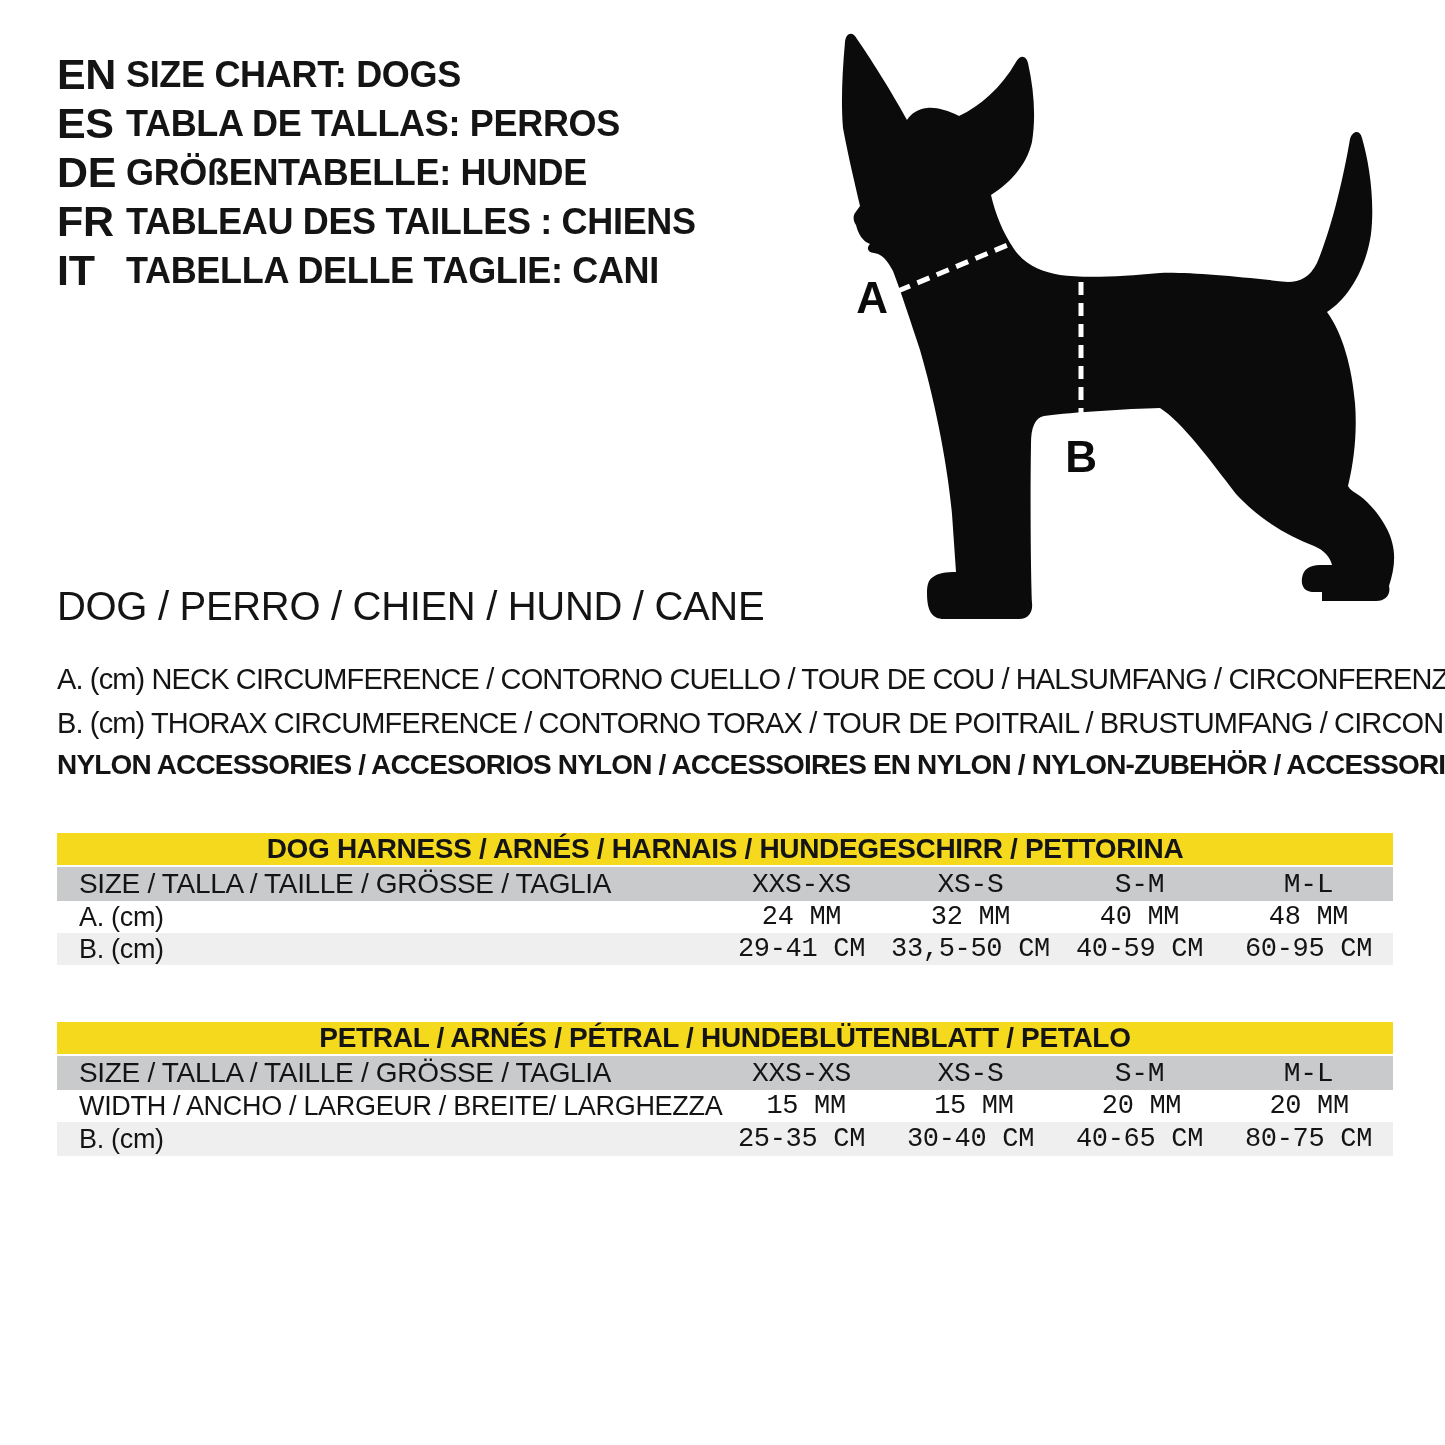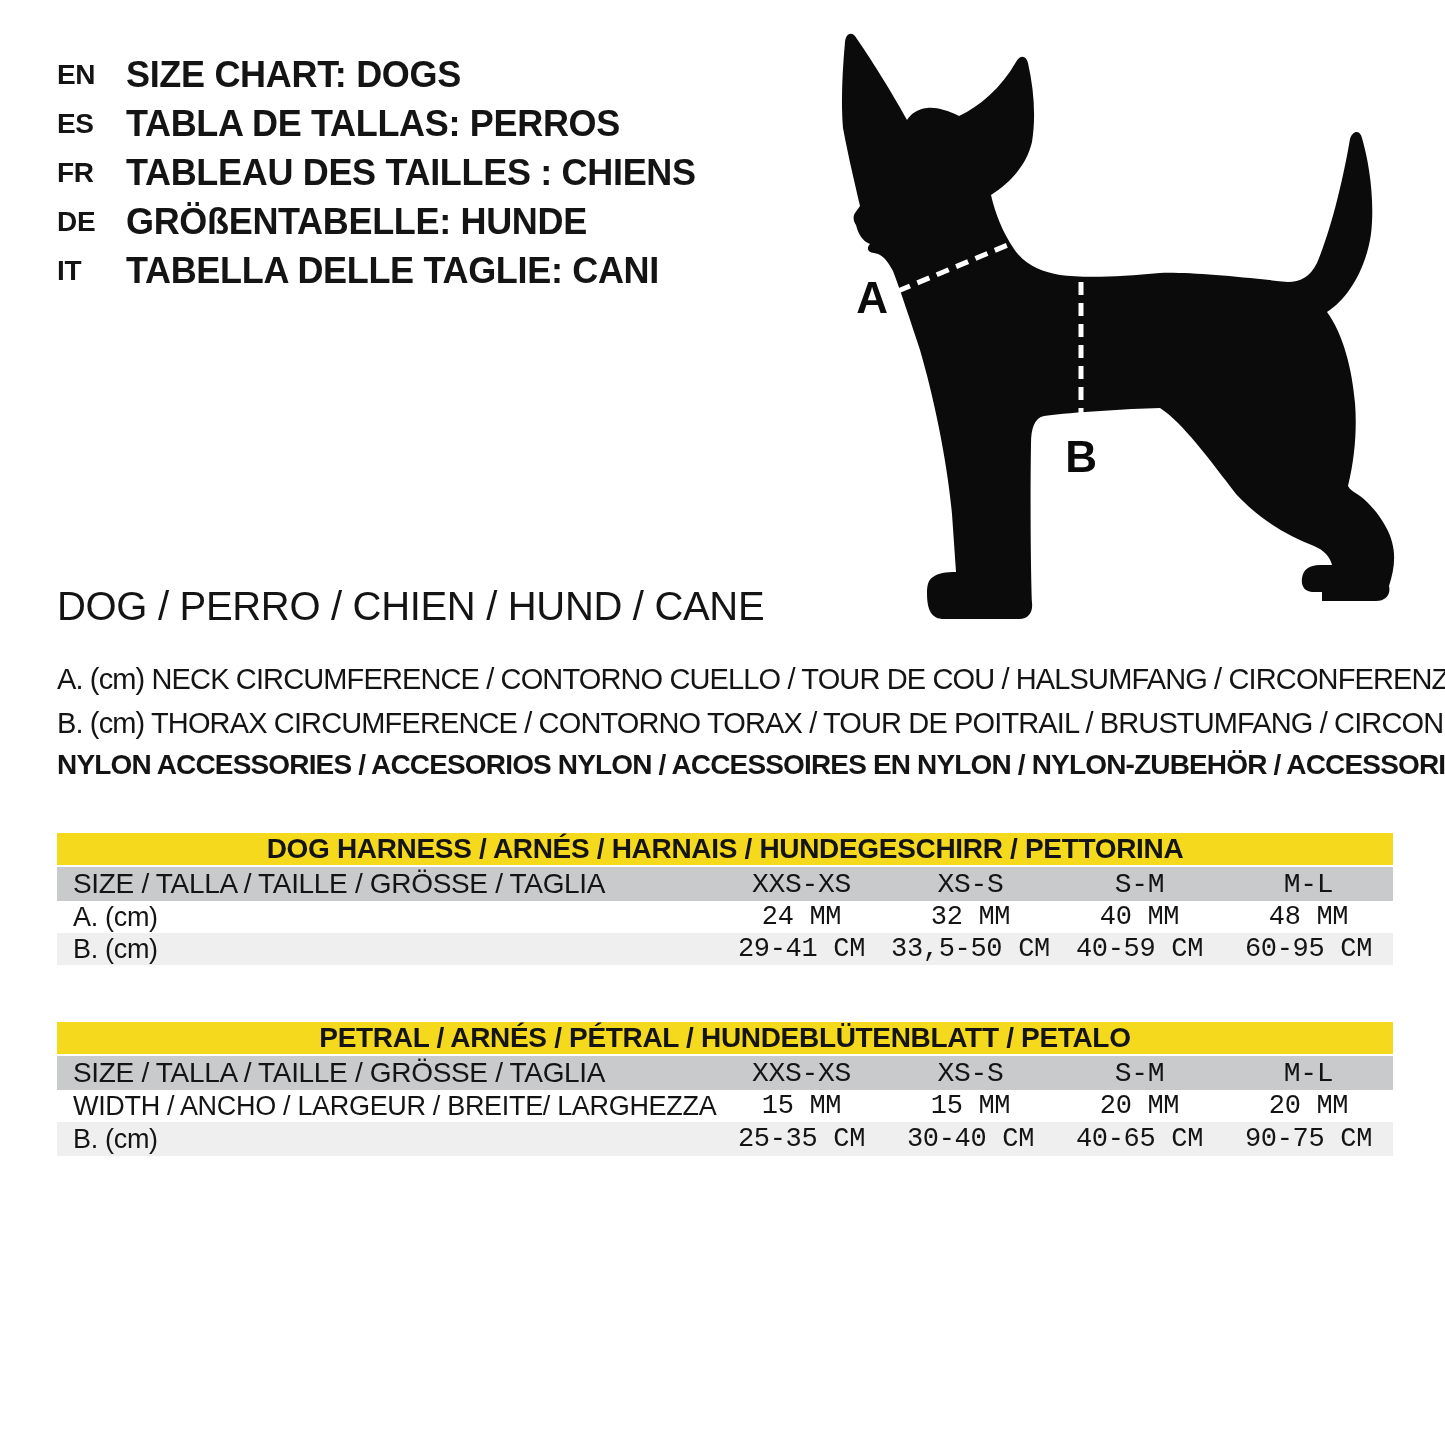--- a/index.html
+++ b/index.html
@@ -8,21 +8,21 @@
     width:1445px; height:1445px; position:relative; overflow:hidden;
     font-family:"Liberation Sans","DejaVu Sans",sans-serif;
     color:#141414; letter-spacing:-0.02em;
     font-stretch:condensed;
   }
   .sheet { position:absolute; inset:0; background:#ffffff; }
 
   
   .lang-block { position:absolute; left:57px; top:50px; }
   .lang-row { display:flex; height:49px; align-items:center; }
-  .lang-code { width:69px; font-size:28px; font-weight:bold; }
+  .lang-code { width:69px; font-size:43px; font-weight:bold; }
   .lang-title { font-size:36px; font-weight:bold; white-space:nowrap; }
 
   
   .dog-figure { position:absolute; left:820px; top:20px; width:620px; height:620px; }
   .dog-figure svg { display:block; width:100%; height:100%; }
   .marker-label { font-family:"Liberation Sans","DejaVu Sans",sans-serif; font-weight:bold; font-size:44px; fill:#0b0b0b; }
 
   
   .animal-label { position:absolute; left:57px; top:584px; font-size:40px; white-space:nowrap; }
   .note { position:absolute; left:57px; font-size:29px; white-space:nowrap; letter-spacing:-0.03em; }
@@ -40,46 +40,46 @@
     font-size:28px; font-weight:bold; white-space:nowrap;
   }
   .t-sub {
     height:34px; margin-bottom:2px; background:#C8CACC;
     display:flex; align-items:center;
   }
   .t-row { height:28px; margin-bottom:2px; background:#ffffff; display:flex; align-items:center; }
   .t-row.alt { background:#EFEFEF; }
   .t1 .t-row.alt { height:32px; }
   .t2 .t-row.alt { height:34px; }
-  .t-label { flex:0 0 660px; padding-left:16px; font-size:27px; white-space:nowrap; }
+  .t-label { flex:0 0 660px; padding-left:22px; font-size:27px; white-space:nowrap; }
   .t-sub .t-label { font-size:28px; }
   .t-cell { flex:1 1 0; text-align:center; font-size:27px; white-space:nowrap;font-family:Liberation Mono, monospace; }
   .t-sub .t-cell { font-size:28px; }
 </style>
 </head>
 <body>
 
 <div class="sheet">
 
   <div class="lang-block">
     <div class="lang-row">
       <span class="lang-code">EN</span>
       <span class="lang-title">SIZE CHART: DOGS</span>
     </div>
     <div class="lang-row">
       <span class="lang-code">ES</span>
       <span class="lang-title">TABLA DE TALLAS: PERROS</span>
     </div>
     <div class="lang-row">
+      <span class="lang-code">DE</span>
+      <span class="lang-title">GRÖßENTABELLE: HUNDE</span>
+    </div>
+    <div class="lang-row">
       <span class="lang-code">FR</span>
       <span class="lang-title">TABLEAU DES TAILLES : CHIENS</span>
-    </div>
-    <div class="lang-row">
-      <span class="lang-code">DE</span>
-      <span class="lang-title">GRÖßENTABELLE: HUNDE</span>
     </div>
     <div class="lang-row">
       <span class="lang-code">IT</span>
       <span class="lang-title">TABELLA DELLE TAGLIE: CANI</span>
     </div>
   </div>
 
   <div class="dog-figure">
     <svg viewBox="0 0 620 620">
       <path fill="#0B0B0B" d="
@@ -187,17 +187,17 @@
       <div class="t-cell">15 MM</div>
       <div class="t-cell">15 MM</div>
       <div class="t-cell">20 MM</div>
       <div class="t-cell">20 MM</div>
     </div>
     <div class="t-row alt">
       <div class="t-label">B. (cm)</div>
       <div class="t-cell">25-35 CM</div>
       <div class="t-cell">30-40 CM</div>
       <div class="t-cell">40-65 CM</div>
-      <div class="t-cell">90-75 CM</div>
+      <div class="t-cell">80-75 CM</div>
     </div>
   </div>
 
 </div>
 
 </body></html>

